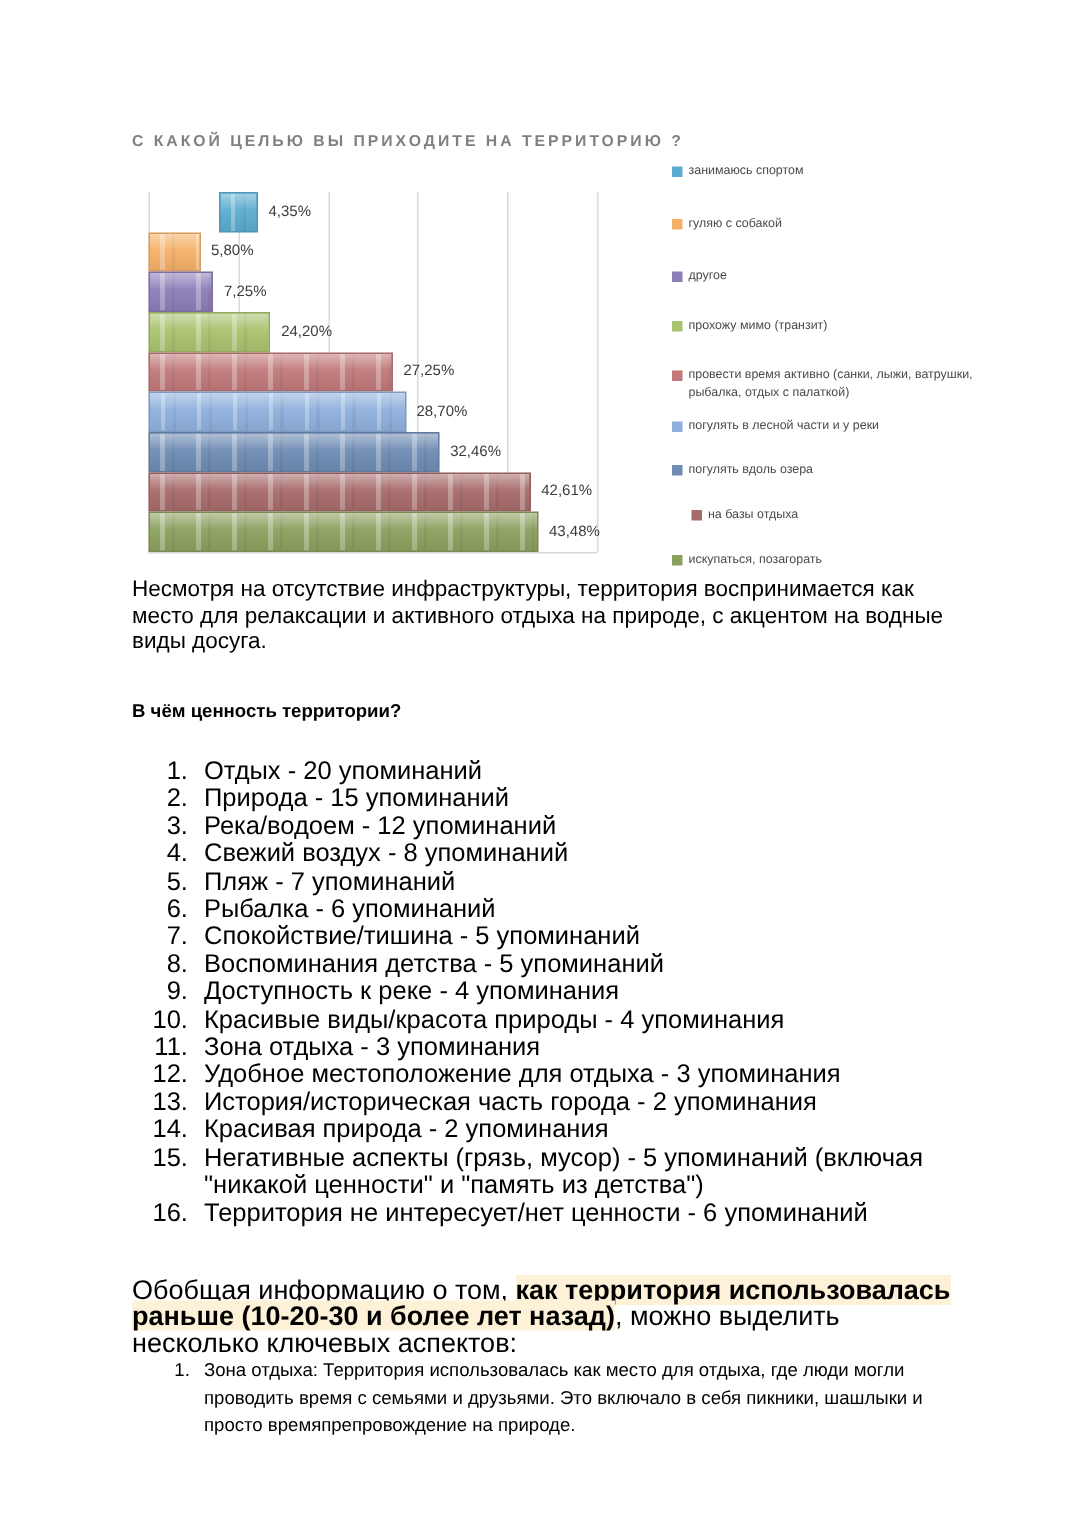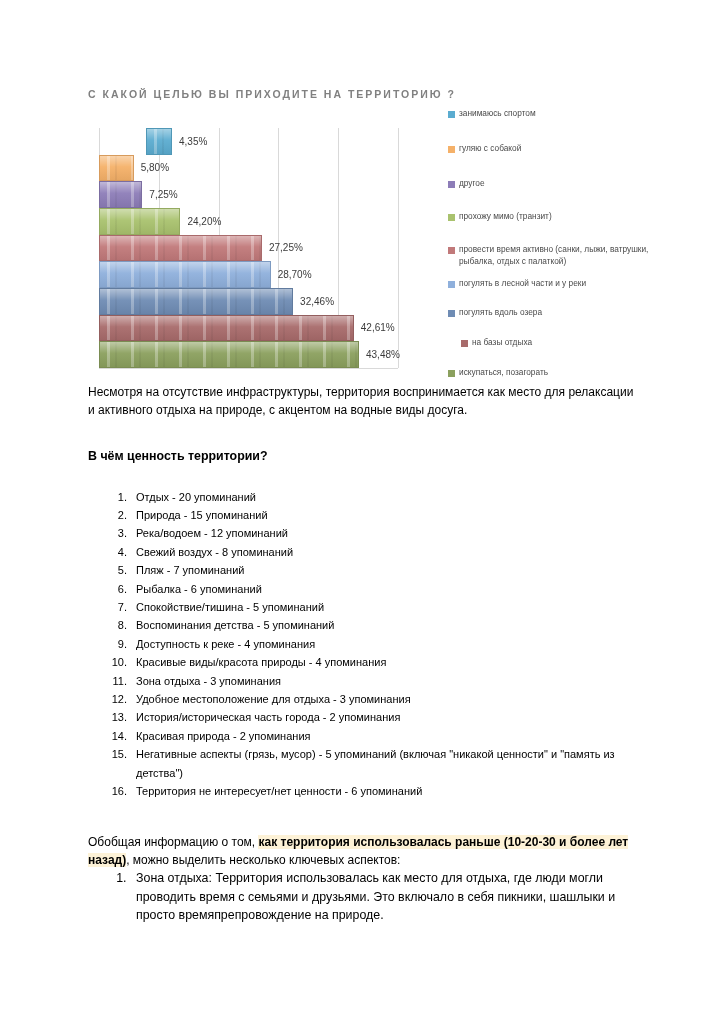--- a/index.html
+++ b/index.html
@@ -142,50 +142,50 @@
   }
 
   
   .doc {
     position: absolute;
     left: 88px;
     top: 384px;
     width: 555px;
   }
   .para {
-    font-size: 12px;
+    font-size: 15px;
     line-height: 17.5px;
     margin: 0 0 15px 0;
     text-align: left;
   }
   .para-bold {
     font-size: 12.4px;
     line-height: 17.5px;
     font-weight: bold;
     margin: 0 0 8px 0;
   }
   ol.numlist {
     margin: 0 0 0 0;
     padding-left: 42px;
-    font-size: 11px;
+    font-size: 17px;
     line-height: 18.4px;
   }
   ol.numlist li {
     padding-left: 6px;
     margin: 0;
   }
   .spacer-lg { height: 34px; }
   .spacer-sm { height: 14px; }
 
   .hl {
     background: #fdf2d7;
     font-weight: bold;
   }
   .closing {
-    font-size: 12px;
+    font-size: 18px;
     line-height: 17.5px;
     margin: 0;
   }
   ol.closing-list {
     margin: 0;
     padding-left: 42px;
     font-size: 12.4px;
     line-height: 18.4px;
   }
   ol.closing-list li { padding-left: 6px; }

